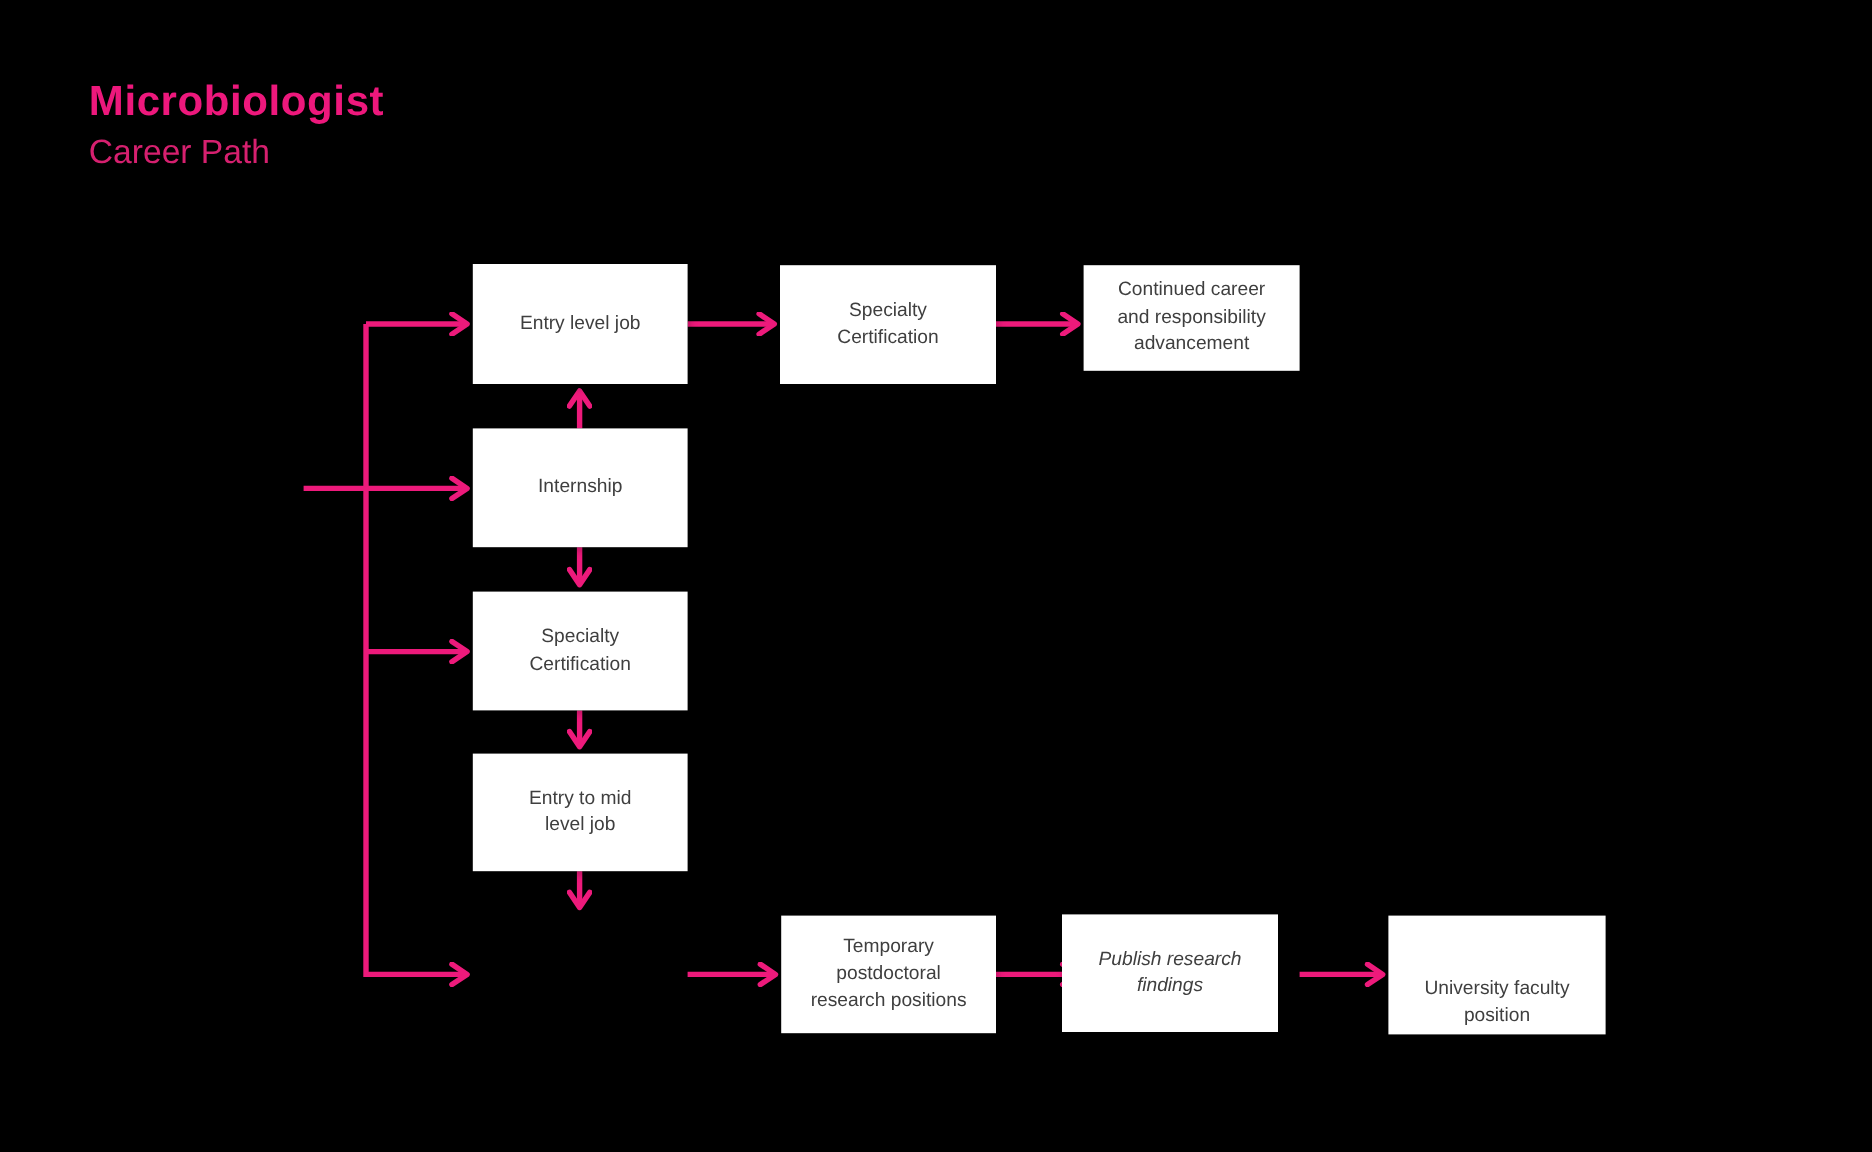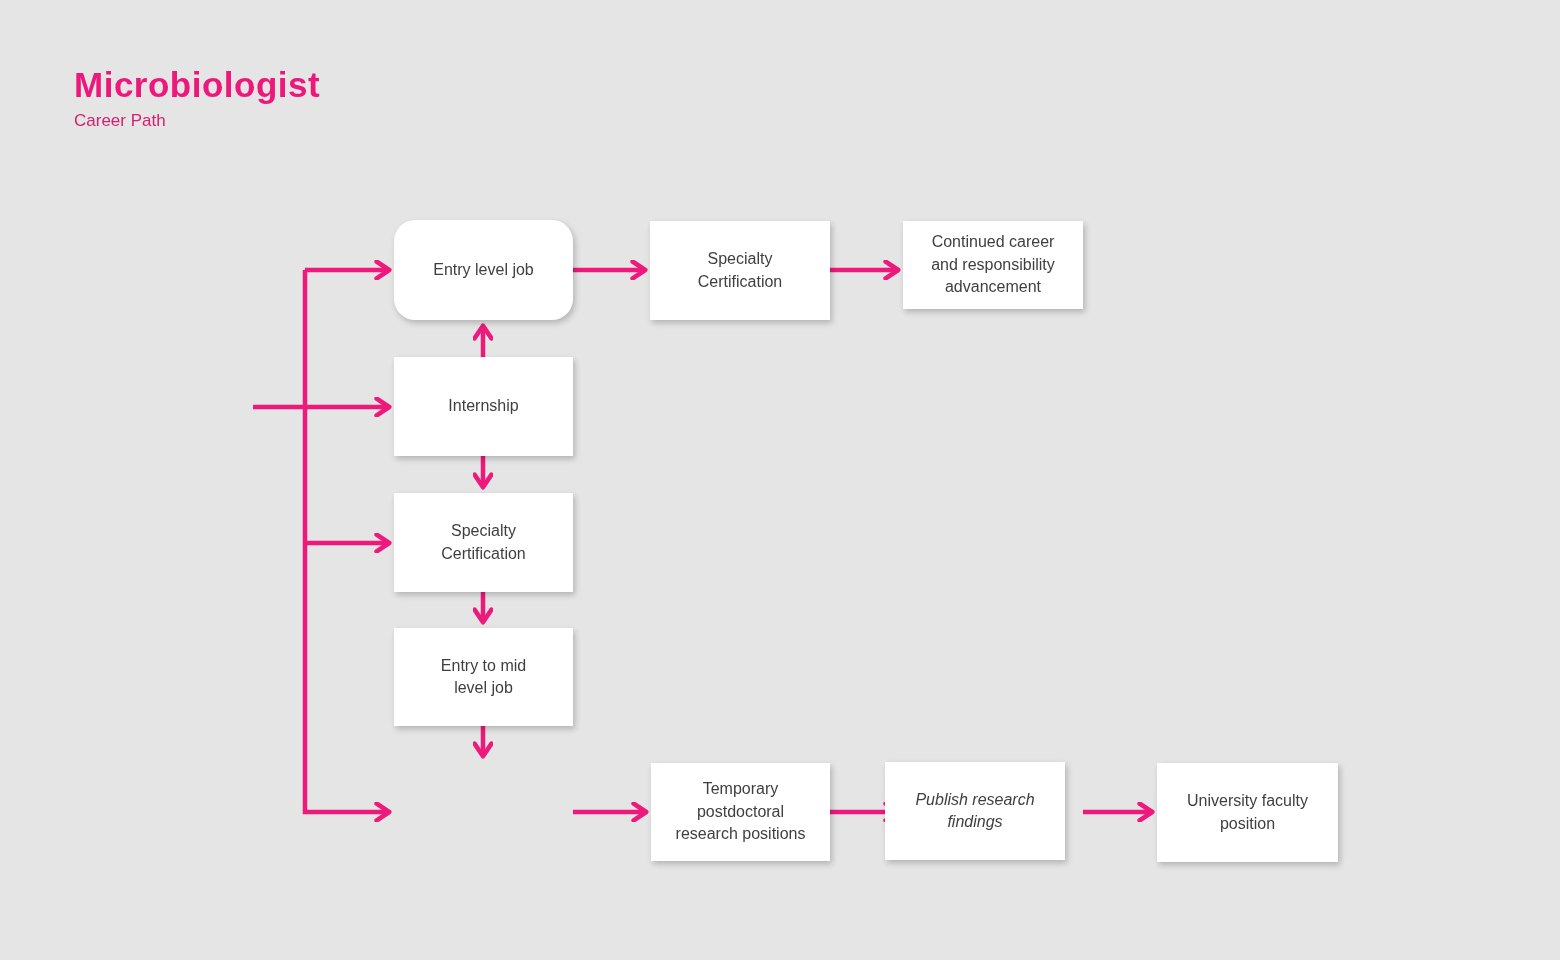--- a/index.html
+++ b/index.html
@@ -4,38 +4,38 @@
 <style>
   html, body {
     margin: 0;
     padding: 0;
     background: #262423;
   }
   #canvas {
     position: relative;
     width: 1560px;
     height: 960px;
-    background: #e5e5e5;
+    background: #000000;
     overflow: hidden;
     font-family: "Liberation Sans", sans-serif;
   }
   #header {
     position: absolute;
     left: 74px;
     top: 66px;
   }
   #title {
     font-size: 35px;
     font-weight: bold;
     color: #ed187c;
     letter-spacing: 0.5px;
     line-height: 1.1;
   }
   #subtitle {
-    font-size: 17px;
+    font-size: 28px;
     font-weight: 400;
     color: #d6206f;
     margin-top: 6px;
   }
   #edges {
     position: absolute;
     left: 0;
     top: 0;
     width: 1560px;
     height: 960px;
@@ -82,21 +82,21 @@
     <path d="M 483 357 V 327" marker-end="url(#arrow)"></path>
     <path d="M 483 456 V 486" marker-end="url(#arrow)"></path>
     <path d="M 483 592 V 621" marker-end="url(#arrow)"></path>
     <path d="M 483 726 V 755" marker-end="url(#arrow)"></path>
     <path d="M 573 812 H 645" marker-end="url(#arrow)"></path>
     <path d="M 830 812 H 897" marker-end="url(#arrow)"></path>
     <path d="M 1083 812 H 1151" marker-end="url(#arrow)"></path>
   </svg>
 
 
-  <div class="node" style="left:394px; top:220px; width:179px; height:100px;border-radius:21px;">
+  <div class="node" style="left:394px; top:220px; width:179px; height:100px;">
     <span class="label">Entry level job</span>
   </div>
 
   <div class="node" style="left:650px; top:221px; width:180px; height:99px;">
     <span class="label">Specialty
 Certification</span>
   </div>
 
   <div class="node" style="left:903px; top:221px; width:180px; height:88px;">
     <span class="label">Continued career
@@ -123,18 +123,18 @@
     <span class="label">Temporary
 postdoctoral
 research positions</span>
   </div>
 
   <div class="node" style="left:885px; top:762px; width:180px; height:98px;font-style:italic;">
     <span class="label">Publish research
 findings</span>
   </div>
 
-  <div class="node" style="left:1157px; top:763px; width:181px; height:99px;">
+  <div class="node" style="left:1157px; top:763px; width:181px; height:99px;align-items:flex-end;">
     <span class="label">University faculty
 position</span>
   </div>
 
 </div>
 
 </body></html>

